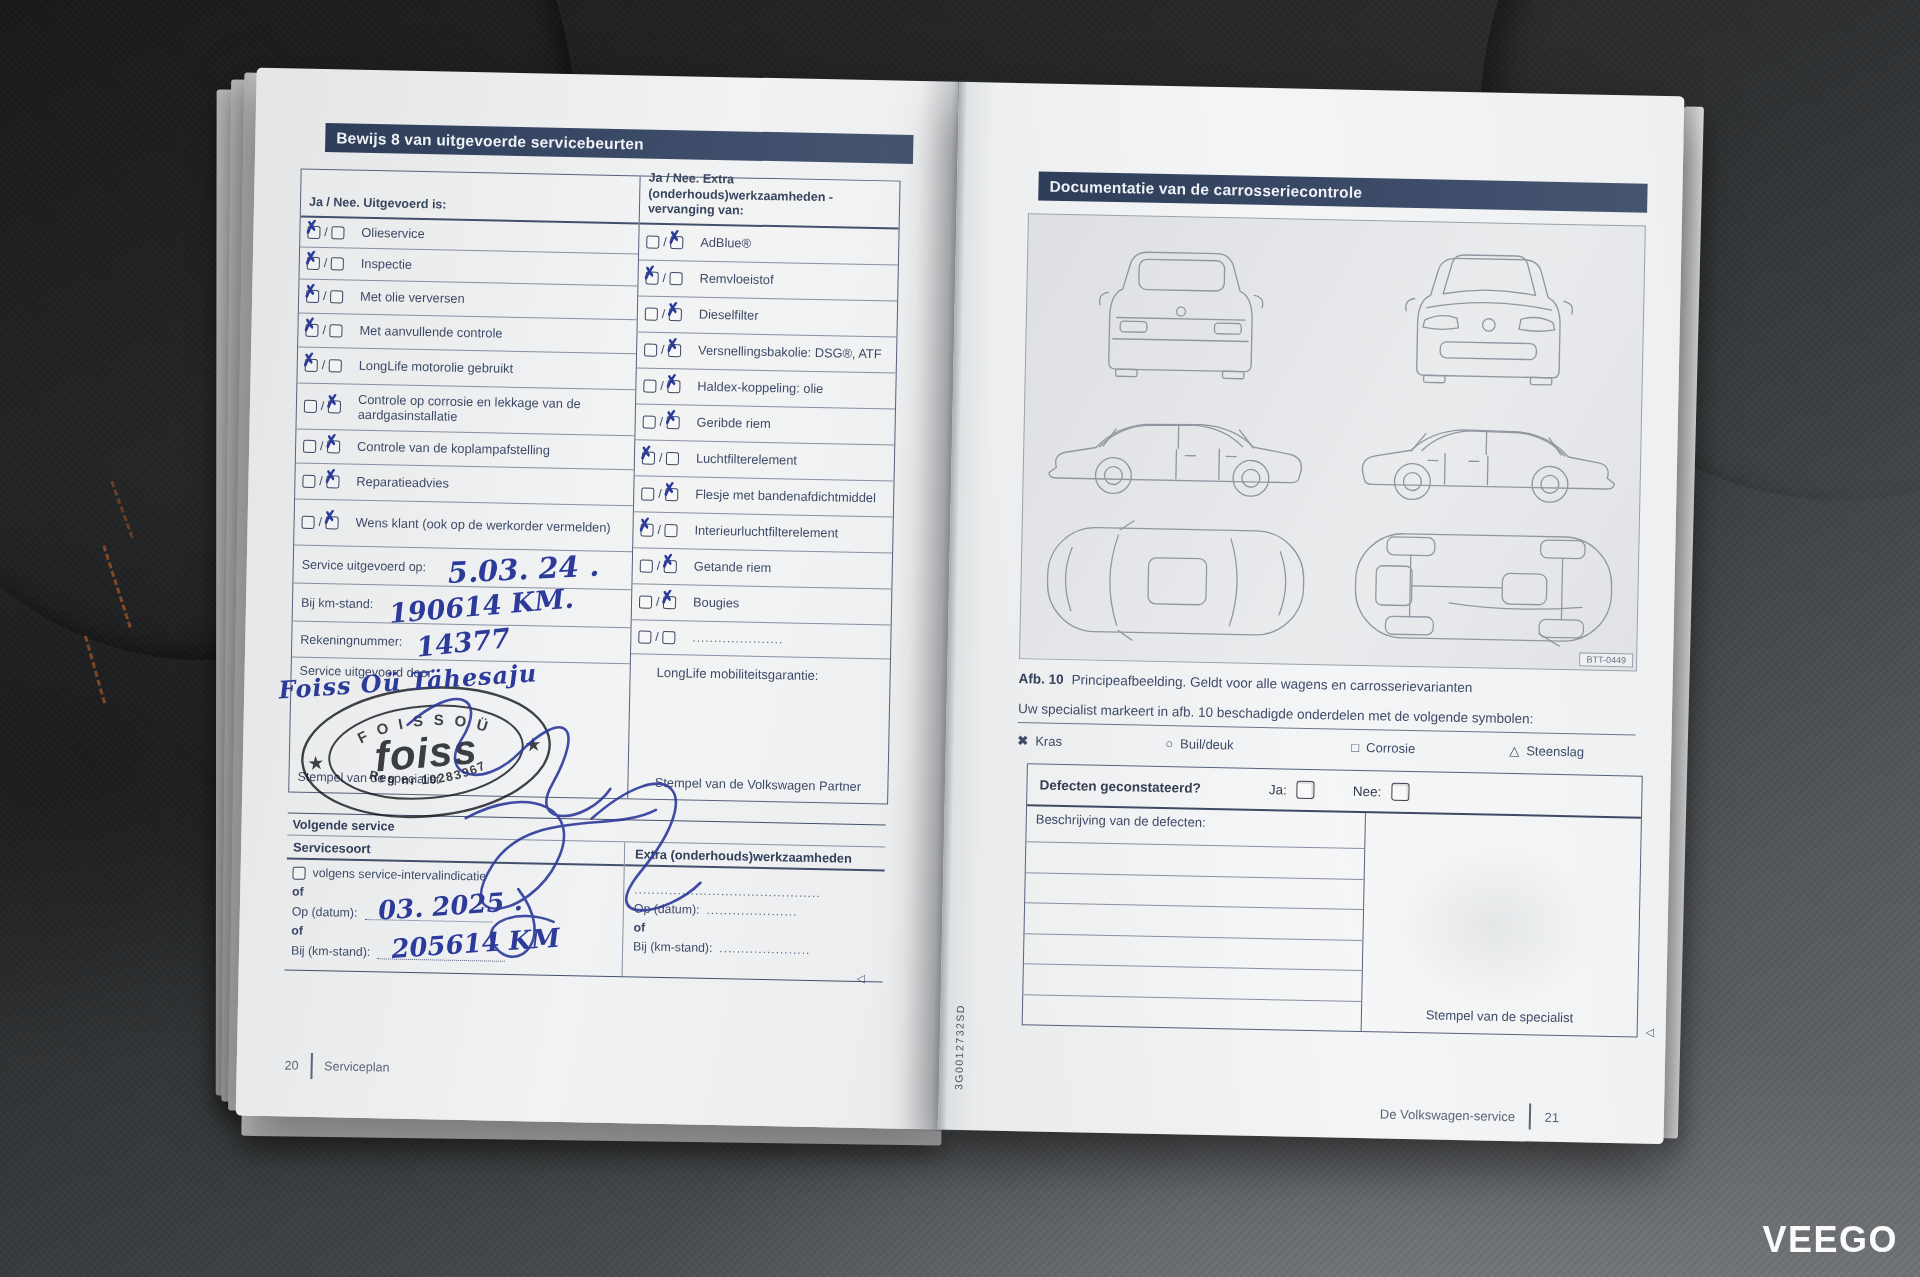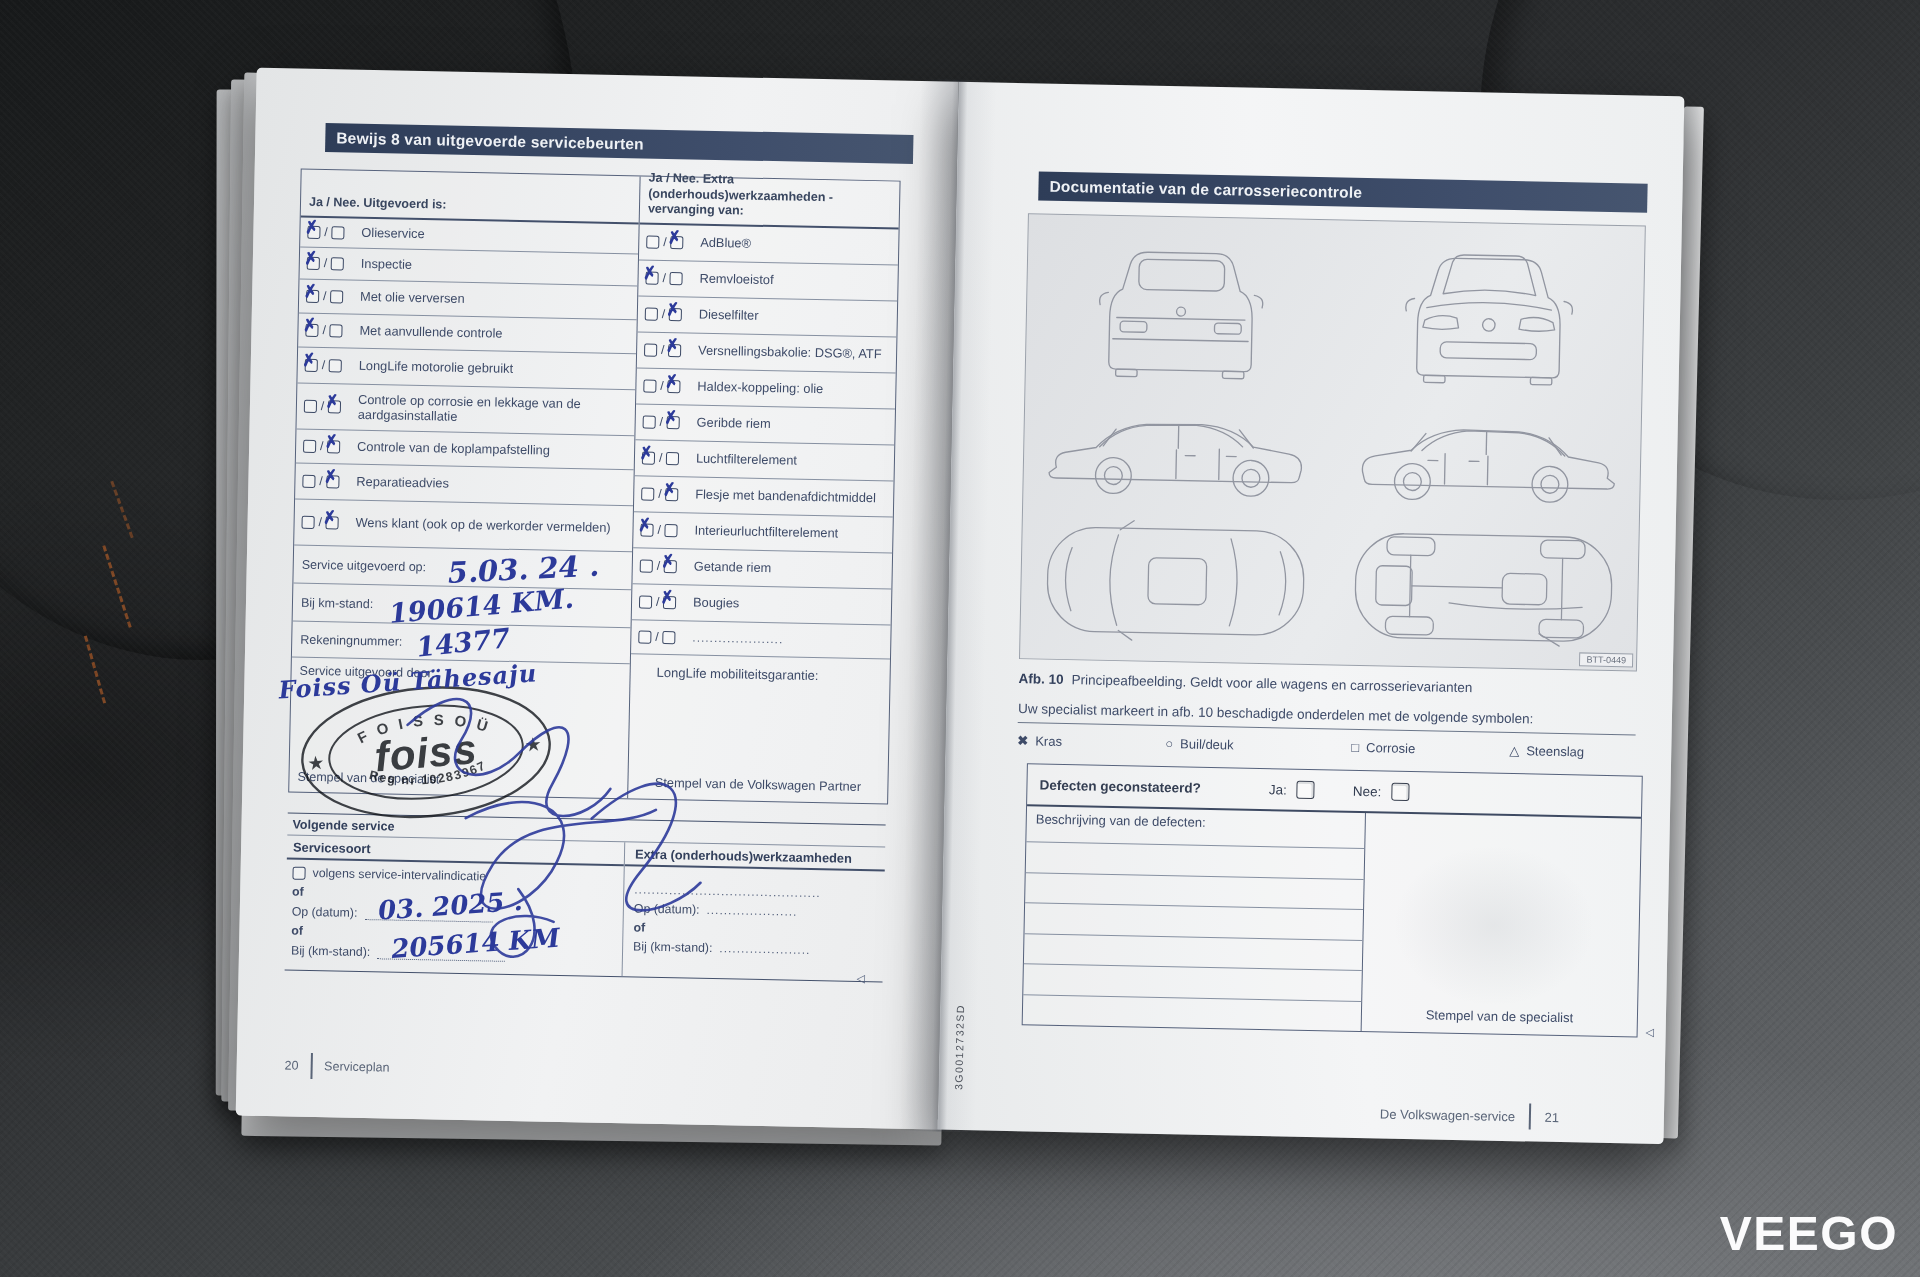--- a/index.html
+++ b/index.html
@@ -98,21 +98,21 @@
   .defbodyL{width:338px;border-right:1.2px solid #56627c;display:flex;flex-direction:column;}
   .desc{height:36px;box-sizing:border-box;font-size:13px;color:#3e4b68;padding:5px 9px;border-bottom:1px solid #8690a1;}
   .erow{flex:1;border-bottom:1px solid #8690a1;}
   .erow:last-child{border-bottom:none;}
   .defbodyR{flex:1;position:relative;}
   .stampcap2{position:absolute;bottom:10px;left:0;right:0;text-align:center;font-size:13px;color:#3e4b68;}
   .smudge{position:absolute;left:30px;top:30px;width:200px;height:160px;background:radial-gradient(closest-side,rgba(120,126,140,.12),transparent);}
   .spinecode{position:absolute;left:14px;top:1008px;transform:rotate(-90deg);transform-origin:left top;font-size:10.5px;color:#4a4f58;letter-spacing:1.5px;white-space:nowrap;}
   .pfoot2{position:absolute;left:442px;top:1010px;display:flex;align-items:center;gap:14px;color:#5a6578;font-size:13px;}
 
-  .wm{position:absolute;right:22px;bottom:16px;font-size:48px;font-weight:bold;color:#fbfbfc;letter-spacing:1.5px;}
+  .wm{position:absolute;right:22px;bottom:16px;font-size:36px;font-weight:bold;color:#fbfbfc;letter-spacing:1.5px;}
 </style>
 </head>
 <body>
 
 <div class="scene">
   <div class="seam s1"></div>
   <div class="seam s2"></div>
   <div class="stitch t1"></div>
   <div class="stitch t2"></div>
   <div class="stitch t3"></div>

